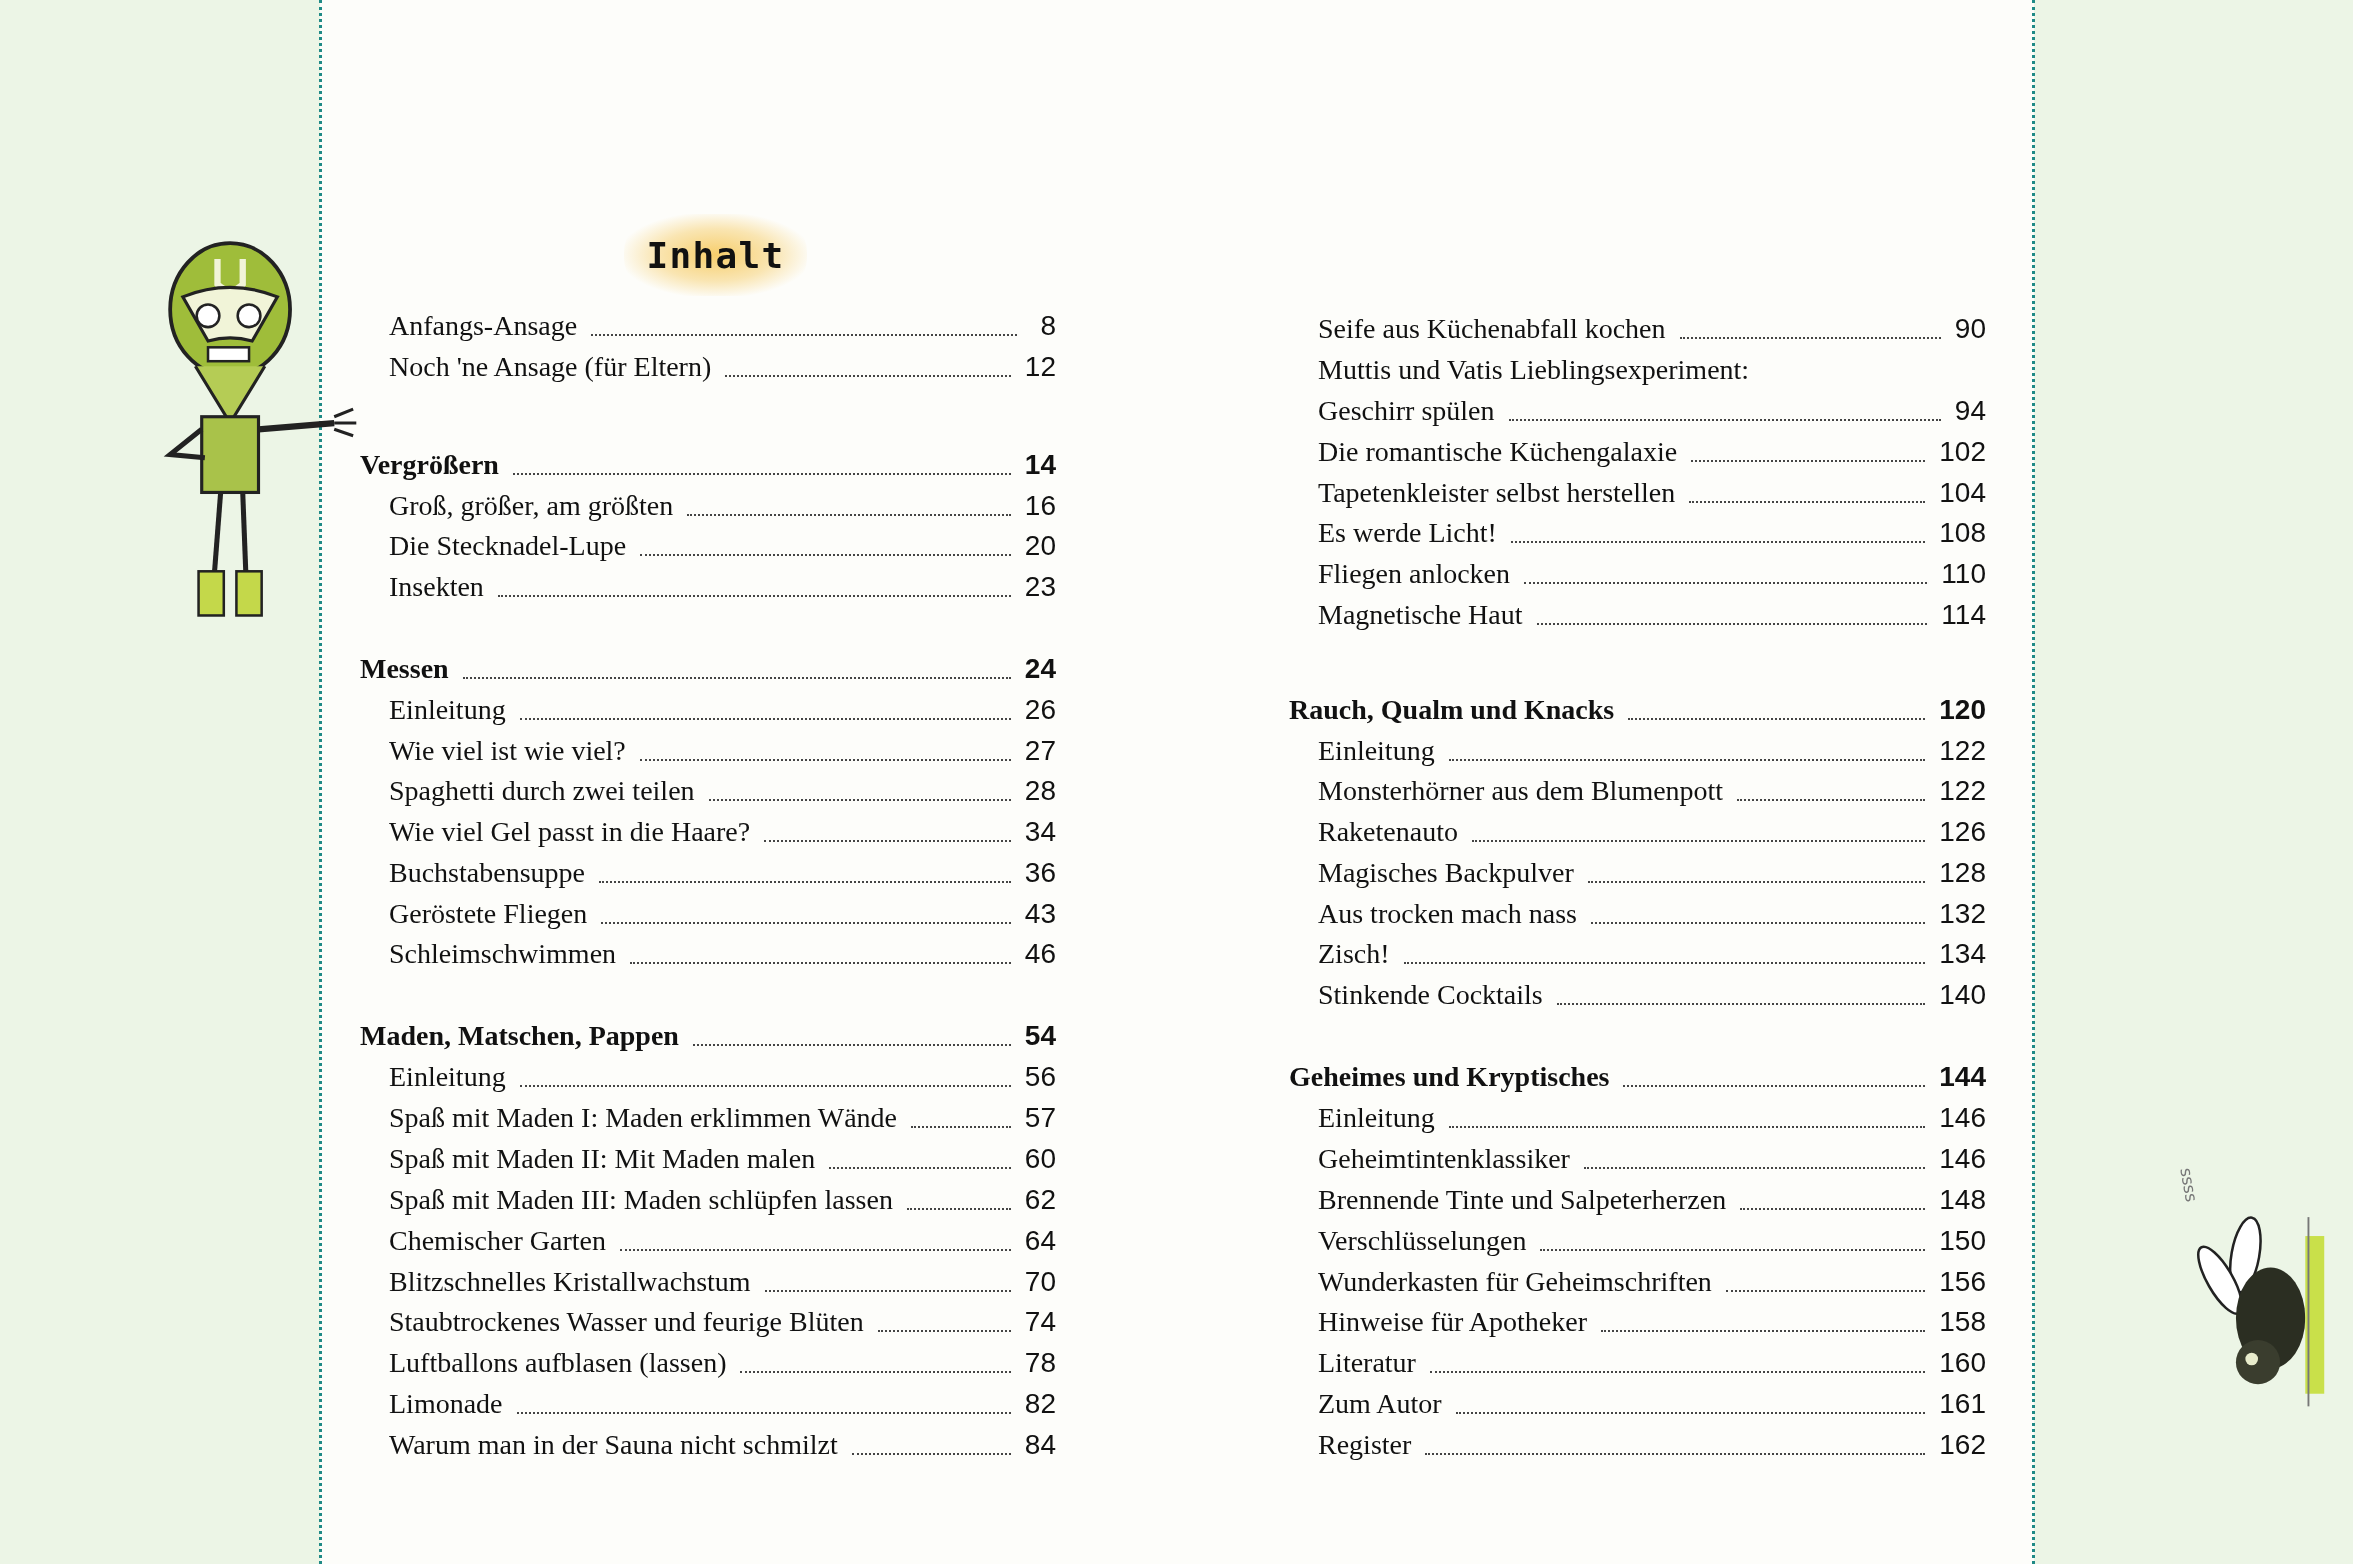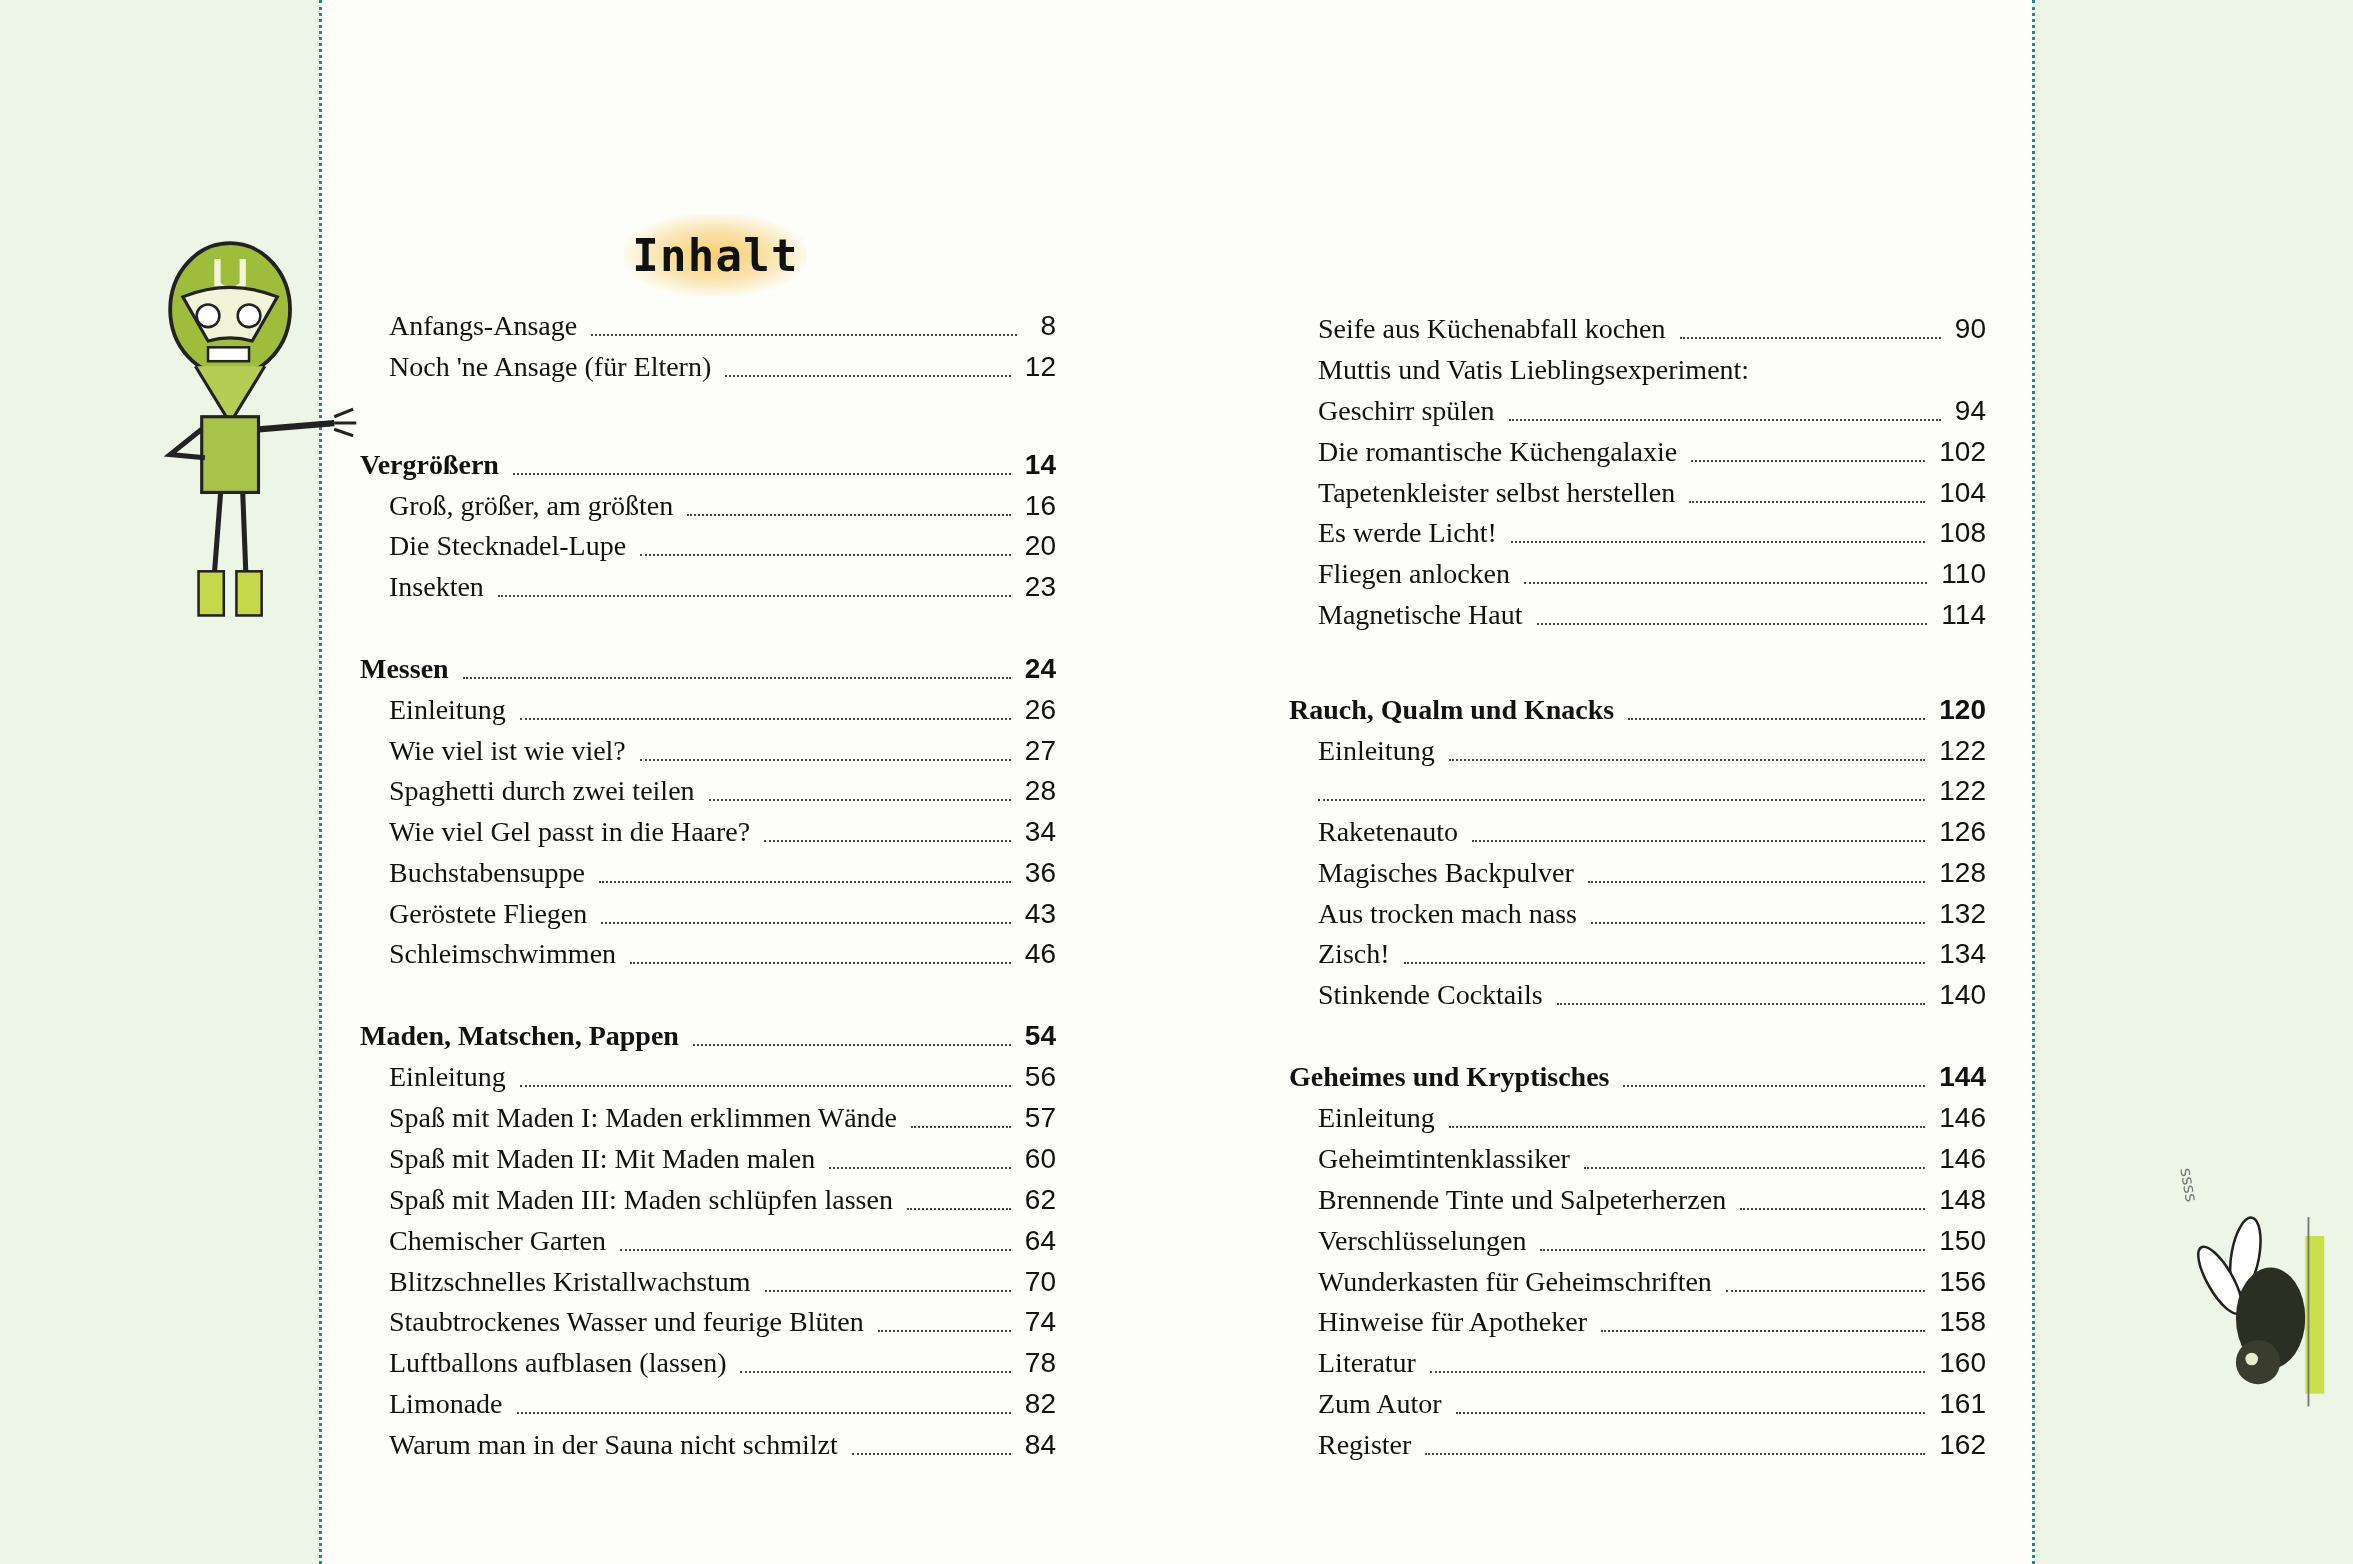--- a/index.html
+++ b/index.html
@@ -18,21 +18,21 @@
     border-left:3.2px dotted #1f8a86;
   }
   .title-wrap {
     position:absolute; left:624px; top:214px; width:183px; height:82px;
     border-radius:38px;
     background:radial-gradient(ellipse at center, rgba(245,190,60,0.75) 0%, rgba(245,200,90,0.45) 45%, rgba(250,230,180,0.0) 75%);
     display:flex; align-items:center; justify-content:center;
   }
   .title {
     font-family:"DejaVu Sans Mono", monospace;
-    font-weight:bold; font-size:44px; letter-spacing:1.3px; color:#111;
+    font-weight:bold; font-size:36px; letter-spacing:1.3px; color:#111;
   }
   .col { position:absolute; }
   .row {
     position:absolute; height:38px; display:flex; align-items:flex-end;
     font-size:28px; line-height:38px; white-space:nowrap;
   }
   .row .label { flex:0 0 auto; padding-right:14px;font-family:Liberation Serif, serif; }
   .row .dots {
     flex:1 1 auto; height:0; border-bottom:2.5px dotted #444; margin-bottom:8.8px; margin-right:14px;
   }
@@ -258,20 +258,21 @@
     <span class="label">Rauch, Qualm und Knacks</span>
     <span class="dots"></span>
     <span class="page-no">120</span>
   </div>
   <div class="row" style="left:1318px;top:732px;width:668px">
     <span class="label">Einleitung</span>
     <span class="dots"></span>
     <span class="page-no">122</span>
   </div>
   <div class="row" style="left:1318px;top:772px;width:668px">
+    <span class="label">Monsterhörner aus dem Blumenpott</span>
     <span class="dots"></span>
     <span class="page-no">122</span>
   </div>
   <div class="row" style="left:1318px;top:813px;width:668px">
     <span class="label">Raketenauto</span>
     <span class="dots"></span>
     <span class="page-no">126</span>
   </div>
   <div class="row" style="left:1318px;top:854px;width:668px">
     <span class="label">Magisches Backpulver</span>

